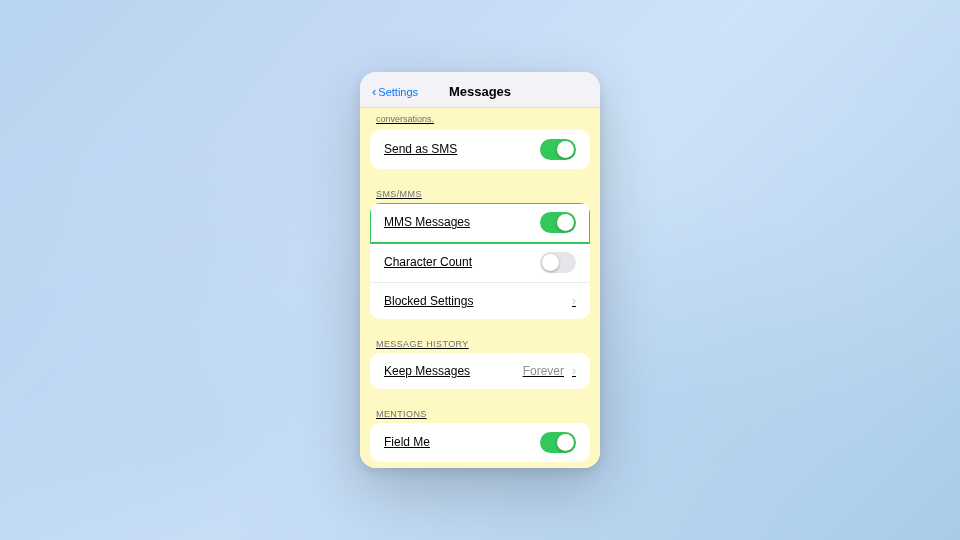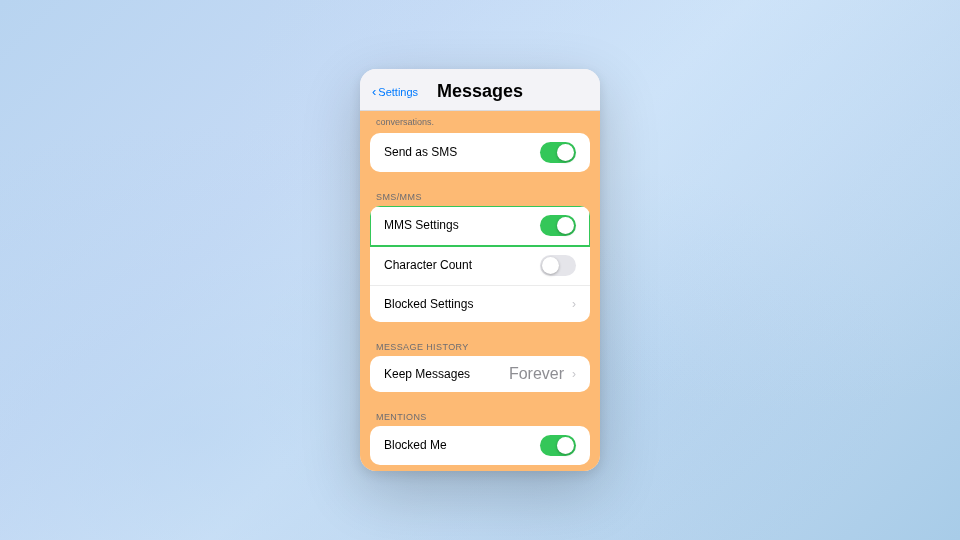--- a/index.html
+++ b/index.html
@@ -58,30 +58,31 @@
       cursor: pointer;
     }
 
     .nav-back-chevron {
       font-size: 13px;
       margin-right: 2px;
       color: #007AFF;
     }
 
     .nav-title {
-      font-size: 18px;
+      font-size: 13px;
       font-weight: 600;
       color: #000;
     }
 
     
     .settings-content {
       overflow-y: auto;
       max-height: 490px;
-      background: #fdba74;
+      background: #fef9c3;
+      text-decoration: underline;
     }
 
     
     .section-header {
       padding: 14px 16px 4px;
       font-size: 9px;
       font-weight: 400;
       color: #6d6d72;
       text-transform: uppercase;
       letter-spacing: 0.4px;
@@ -110,21 +111,21 @@
       border-bottom: none;
     }
 
     .settings-row-label {
       font-size: 12px;
       color: #000;
       font-weight: 400;
     }
 
     .settings-row-value {
-      font-size: 16px;
+      font-size: 12px;
       color: #8e8e93;
       margin-right: 4px;
     }
 
     
     .toggle {
       width: 36px;
       height: 21px;
       border-radius: 11px;
       position: relative;
@@ -216,21 +217,21 @@
         <div class="toggle on">
           <div class="toggle-knob"></div>
         </div>
       </div>
     </div>
 
     <div class="section-header">SMS/MMS</div>
     <div class="settings-group">
 
       <div class="settings-row highlighted">
-        <span class="settings-row-label">MMS Settings</span>
+        <span class="settings-row-label">MMS Messages</span>
         <div class="toggle on">
           <div class="toggle-knob"></div>
         </div>
       </div>
 
 
       <div class="settings-row">
         <span class="settings-row-label">Character Count</span>
         <div class="toggle off">
           <div class="toggle-knob"></div>
@@ -250,21 +251,21 @@
         <div class="row-right">
           <span class="settings-row-value">Forever</span>
           <span class="chevron">›</span>
         </div>
       </div>
     </div>
 
     <div class="section-header">MENTIONS</div>
     <div class="settings-group">
       <div class="settings-row">
-        <span class="settings-row-label">Blocked Me</span>
+        <span class="settings-row-label">Field Me</span>
         <div class="toggle on">
           <div class="toggle-knob"></div>
         </div>
       </div>
     </div>
 
   </div>
 </div>
 
 </body></html>

